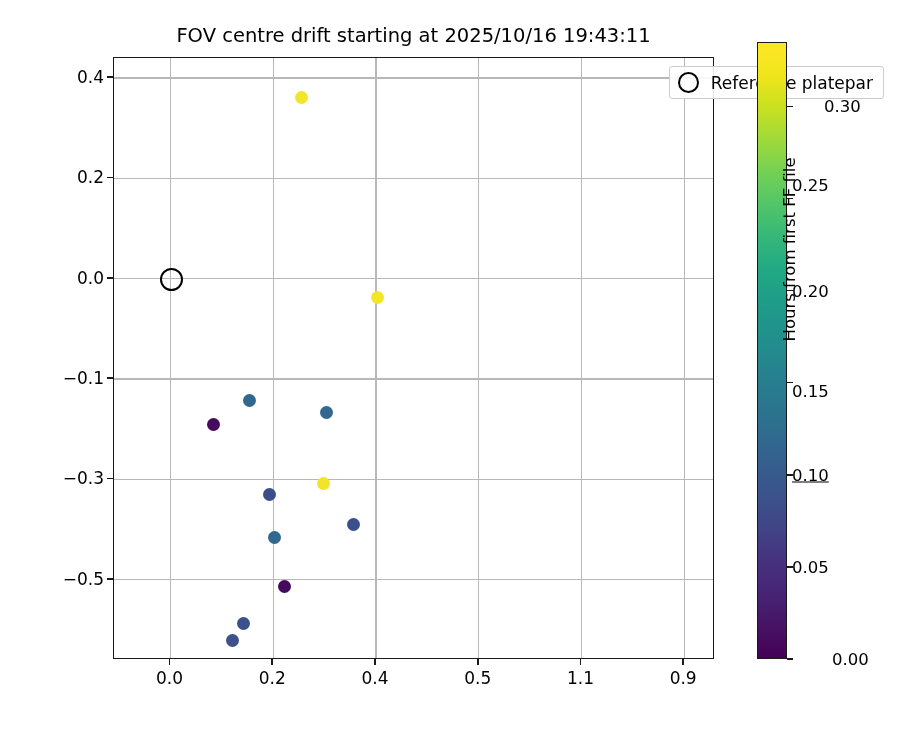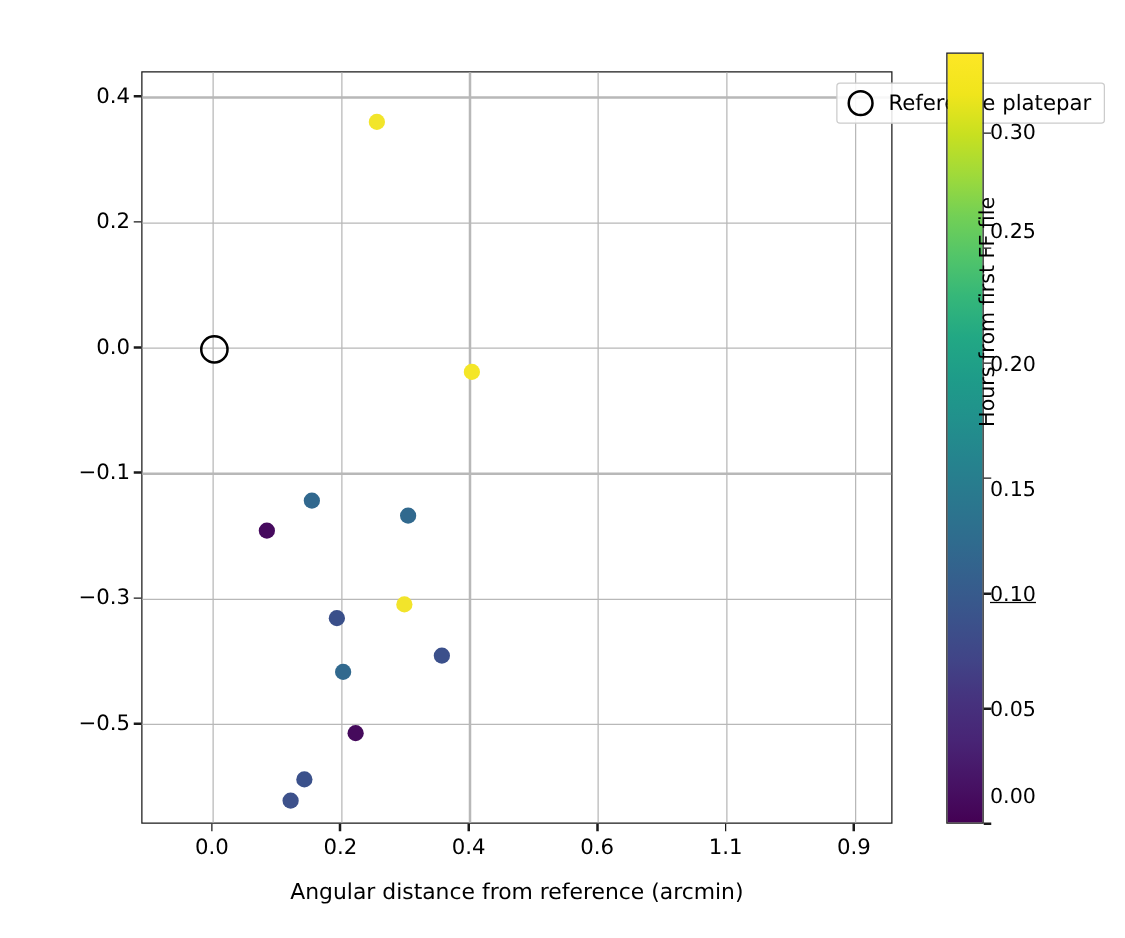--- a/index.html
+++ b/index.html
@@ -73,54 +73,54 @@
   #cbarlabel{
     position:absolute;font-size:16.5px;color:#000;white-space:nowrap;
     transform-origin:0 0;
   }
 </style>
 </head>
 <body>
 
 <div id="fig">
 
+  <div id="title">FOV centre drift starting at 2025/10/16 19:43:11</div>
 
   <div id="axes">
       <div class="grid-v" style="left: 55.8543px;"></div>
       <div class="grid-v" style="left: 158.589px;"></div>
       <div class="grid-v" style="left: 261.324px;"></div>
       <div class="grid-v" style="left: 364.059px;"></div>
       <div class="grid-v" style="left: 466.794px;"></div>
       <div class="grid-v" style="left: 569.529px;"></div>
       <div class="grid-h" style="top: 19.4167px;"></div>
       <div class="grid-h" style="top: 119.75px;"></div>
       <div class="grid-h" style="top: 220.083px;"></div>
       <div class="grid-h" style="top: 320.417px;"></div>
       <div class="grid-h" style="top: 420.75px;"></div>
       <div class="grid-h" style="top: 521.083px;"></div>
     </div>
 
-  <div id="xlabel">Angular distance from reference (arcmin)</div>
 
   <div id="legend">
     <span class="lgmark"></span>
     <span class="lglabel">Reference platepar</span>
   </div>
 
   <div id="cbar" style="background: linear-gradient(to top, rgb(68, 1, 84), rgb(71, 19, 101), rgb(72, 36, 117), rgb(70, 50, 126), rgb(65, 68, 135), rgb(59, 82, 139), rgb(53, 95, 141), rgb(47, 108, 142), rgb(42, 120, 142), rgb(37, 132, 142), rgb(33, 145, 140), rgb(30, 156, 137), rgb(34, 168, 132), rgb(53, 183, 121), rgb(82, 197, 105), rgb(115, 208, 85), rgb(159, 218, 58), rgb(200, 224, 32), rgb(240, 229, 28), rgb(253, 231, 37));"></div>
   <div id="cbarlabel" style="left: 872px; top: 350.5px; transform: translate(-50%, -50%) rotate(-90deg);">Hours from first FF file</div>
 
 <div class="xtickmark" style="left: 168.704px; top: 659px;"></div>
     <div class="xtick" style="left: 169.504px; top: 668px;">0.0</div>
     <div class="xtickmark" style="left: 271.439px; top: 659px;"></div>
     <div class="xtick" style="left: 272.239px; top: 668px;">0.2</div>
     <div class="xtickmark" style="left: 374.174px; top: 659px;"></div>
     <div class="xtick" style="left: 374.974px; top: 668px;">0.4</div>
     <div class="xtickmark" style="left: 476.909px; top: 659px;"></div>
-    <div class="xtick" style="left: 477.709px; top: 668px;">0.6</div>
+    <div class="xtick" style="left: 477.709px; top: 668px;">0.5</div>
     <div class="xtickmark" style="left: 579.644px; top: 659px;"></div>
     <div class="xtick" style="left: 580.444px; top: 668px;">1.1</div>
     <div class="xtickmark" style="left: 682.379px; top: 659px;"></div>
     <div class="xtick" style="left: 683.179px; top: 668px;">0.9</div>
     <div class="ytickmark" style="left: 107px; top: 76.2667px;"></div>
     <div class="ytick" style="left: 40px; width: 64px; top: 77.0667px;">0.4</div>
     <div class="ytickmark" style="left: 107px; top: 176.6px;"></div>
     <div class="ytick" style="left: 40px; width: 64px; top: 177.4px;">0.2</div>
     <div class="ytickmark" style="left: 107px; top: 276.933px;"></div>
     <div class="ytick" style="left: 40px; width: 64px; top: 277.733px;">0.0</div>
@@ -137,26 +137,26 @@
     <div class="pt" title="0.306, -0.268" style="left: 326.689px; top: 412.18px; background: rgb(49, 105, 142);"></div>
     <div class="pt" title="0.195, -0.432" style="left: 269.671px; top: 494.453px; background: rgb(58, 79, 138);"></div>
     <div class="pt" title="0.3, -0.41" style="left: 323.607px; top: 483.417px; background: rgb(242, 228, 43);"></div>
     <div class="pt" title="0.359, -0.492" style="left: 353.914px; top: 524.553px; background: rgb(59, 80, 139);"></div>
     <div class="pt" title="0.205, -0.518" style="left: 274.808px; top: 537.597px; background: rgb(49, 105, 142);"></div>
     <div class="pt" title="0.224, -0.616" style="left: 284.568px; top: 586.76px; background: rgb(69, 10, 92);"></div>
     <div class="pt" title="0.144, -0.69" style="left: 243.474px; top: 623.883px; background: rgb(59, 81, 139);"></div>
     <div class="pt" title="0.123, -0.724" style="left: 232.686px; top: 640.94px; background: rgb(61, 81, 139);"></div>
     <div class="refmark" style="left: 169.504px; top: 277.733px;"></div>
     <div class="cbtickmark" style="top: 658.3px;"></div>
-    <div class="cbtick" style="top: 637px;">0.00</div>
+    <div class="cbtick" style="top: 659px; margin-left: 40px;">0.00</div>
     <div class="cbtickmark" style="top: 566.21px;"></div>
     <div class="cbtick" style="top: 566.91px;">0.05</div>
     <div class="cbtickmark" style="top: 474.121px;"></div>
     <div class="cbtick" style="top: 474.821px; text-decoration: underline;">0.10</div>
     <div class="cbtickmark" style="top: 382.031px;"></div>
     <div class="cbtick" style="top: 391px;">0.15</div>
     <div class="cbtickmark" style="top: 289.942px;"></div>
     <div class="cbtick" style="top: 290.642px;">0.20</div>
     <div class="cbtickmark" style="top: 197.852px;"></div>
     <div class="cbtick" style="top: 185px;">0.25</div>
     <div class="cbtickmark" style="top: 105.763px;"></div>
-    <div class="cbtick" style="top: 106.463px;">0.30</div>
+    <div class="cbtick" style="top: 106.463px; margin-left: 32px;">0.30</div>
   </div>
 
 </body></html>

